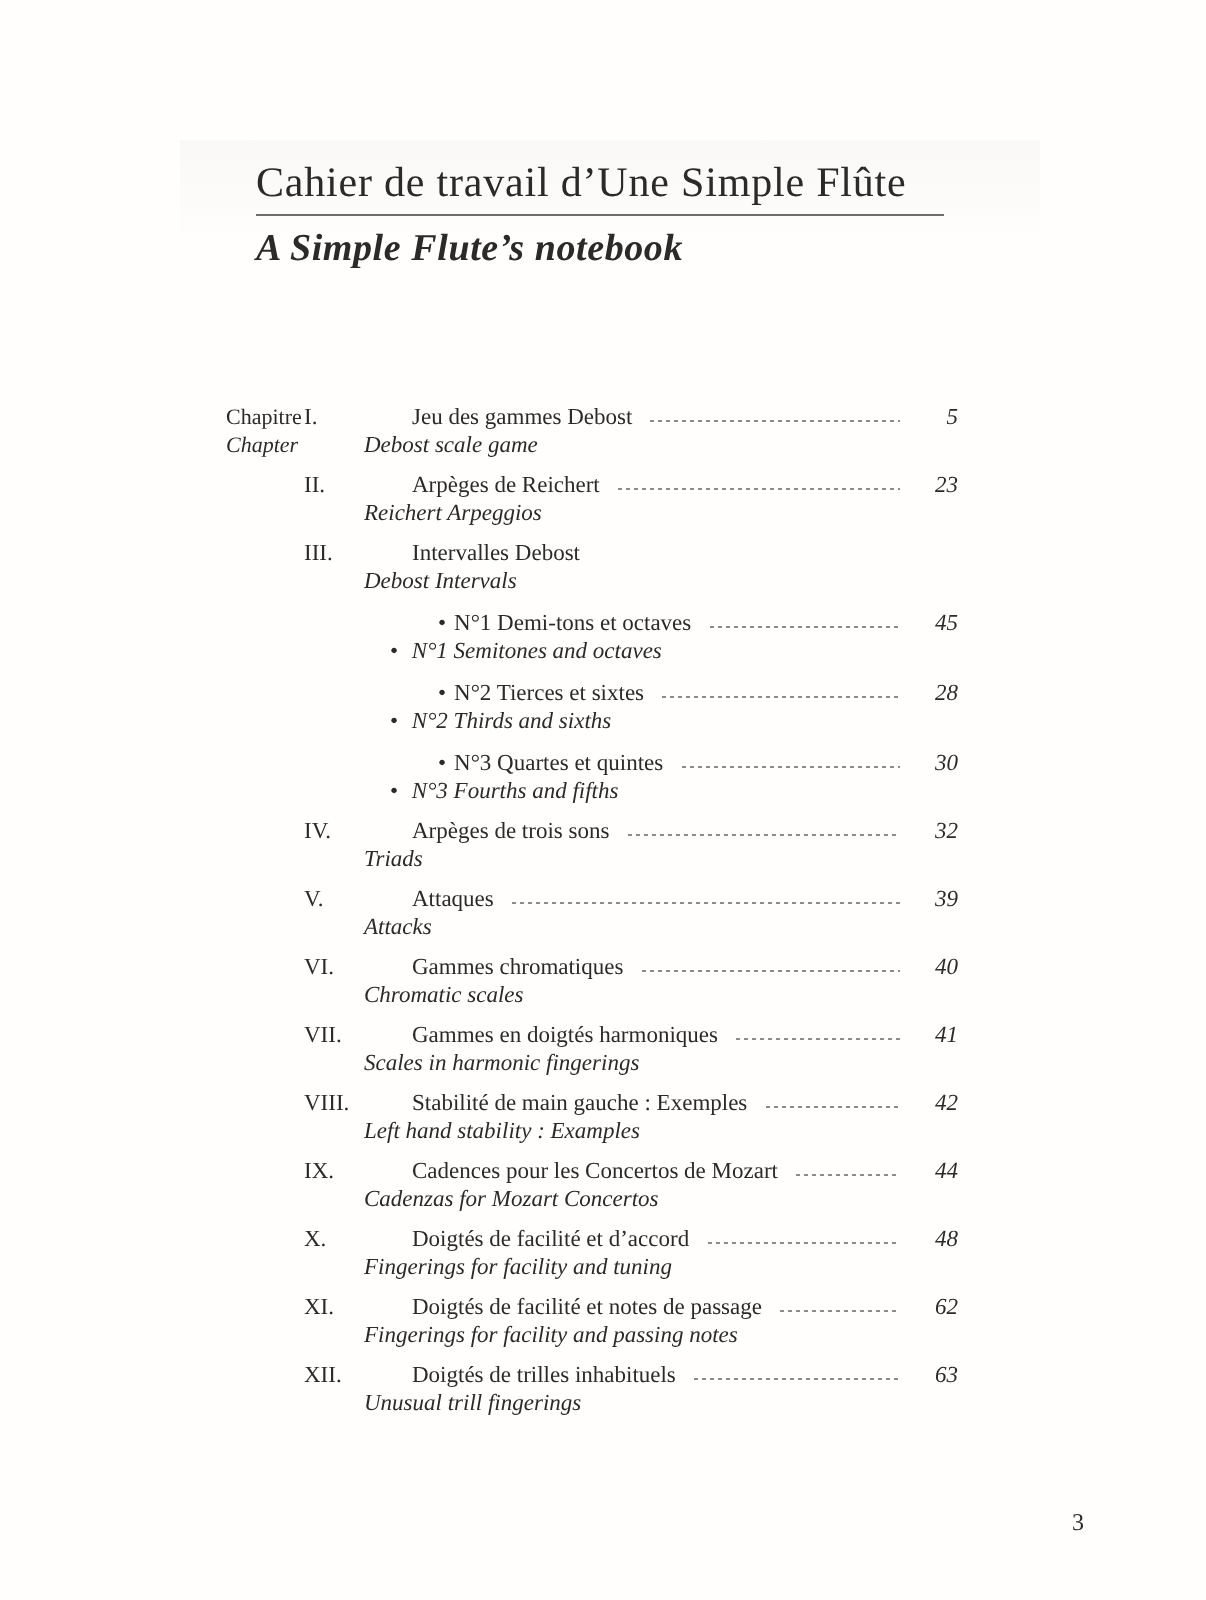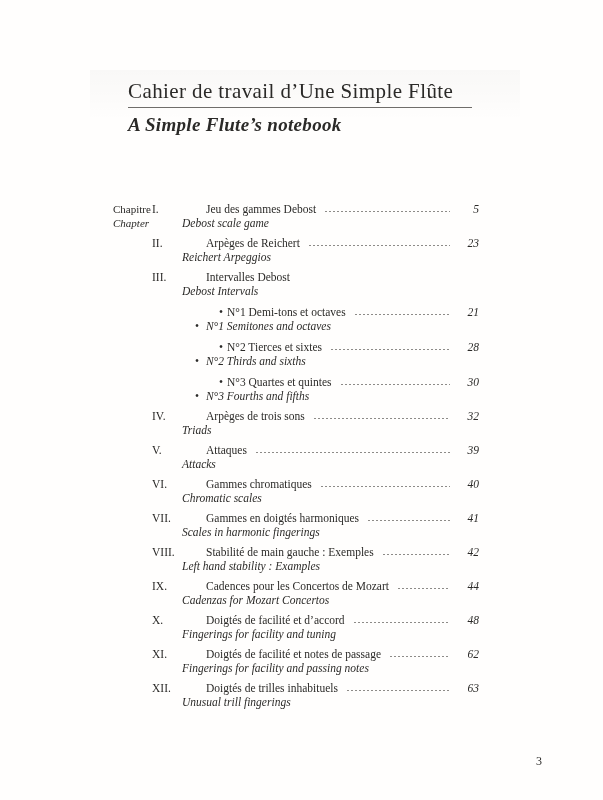--- a/index.html
+++ b/index.html
@@ -186,21 +186,21 @@
         <span class="t">Intervalles Debost</span>
 
       </div>
       <div class="en-line">Debost Intervals</div>
       <div class="subs">
   <div class="sub">
     <div class="fr-line">
       <span class="bullet">•</span>
       <span class="t">N°1 Demi-tons et octaves</span>
       <span class="leader"></span>
-      <span class="pg">21</span>
+      <span class="pg">45</span>
     </div>
     <div class="en-line">
       <span class="bullet">•</span>
       <span class="t">N°1 Semitones and octaves</span>
     </div>
   </div>
 
   <div class="sub">
     <div class="fr-line">
       <span class="bullet">•</span>

